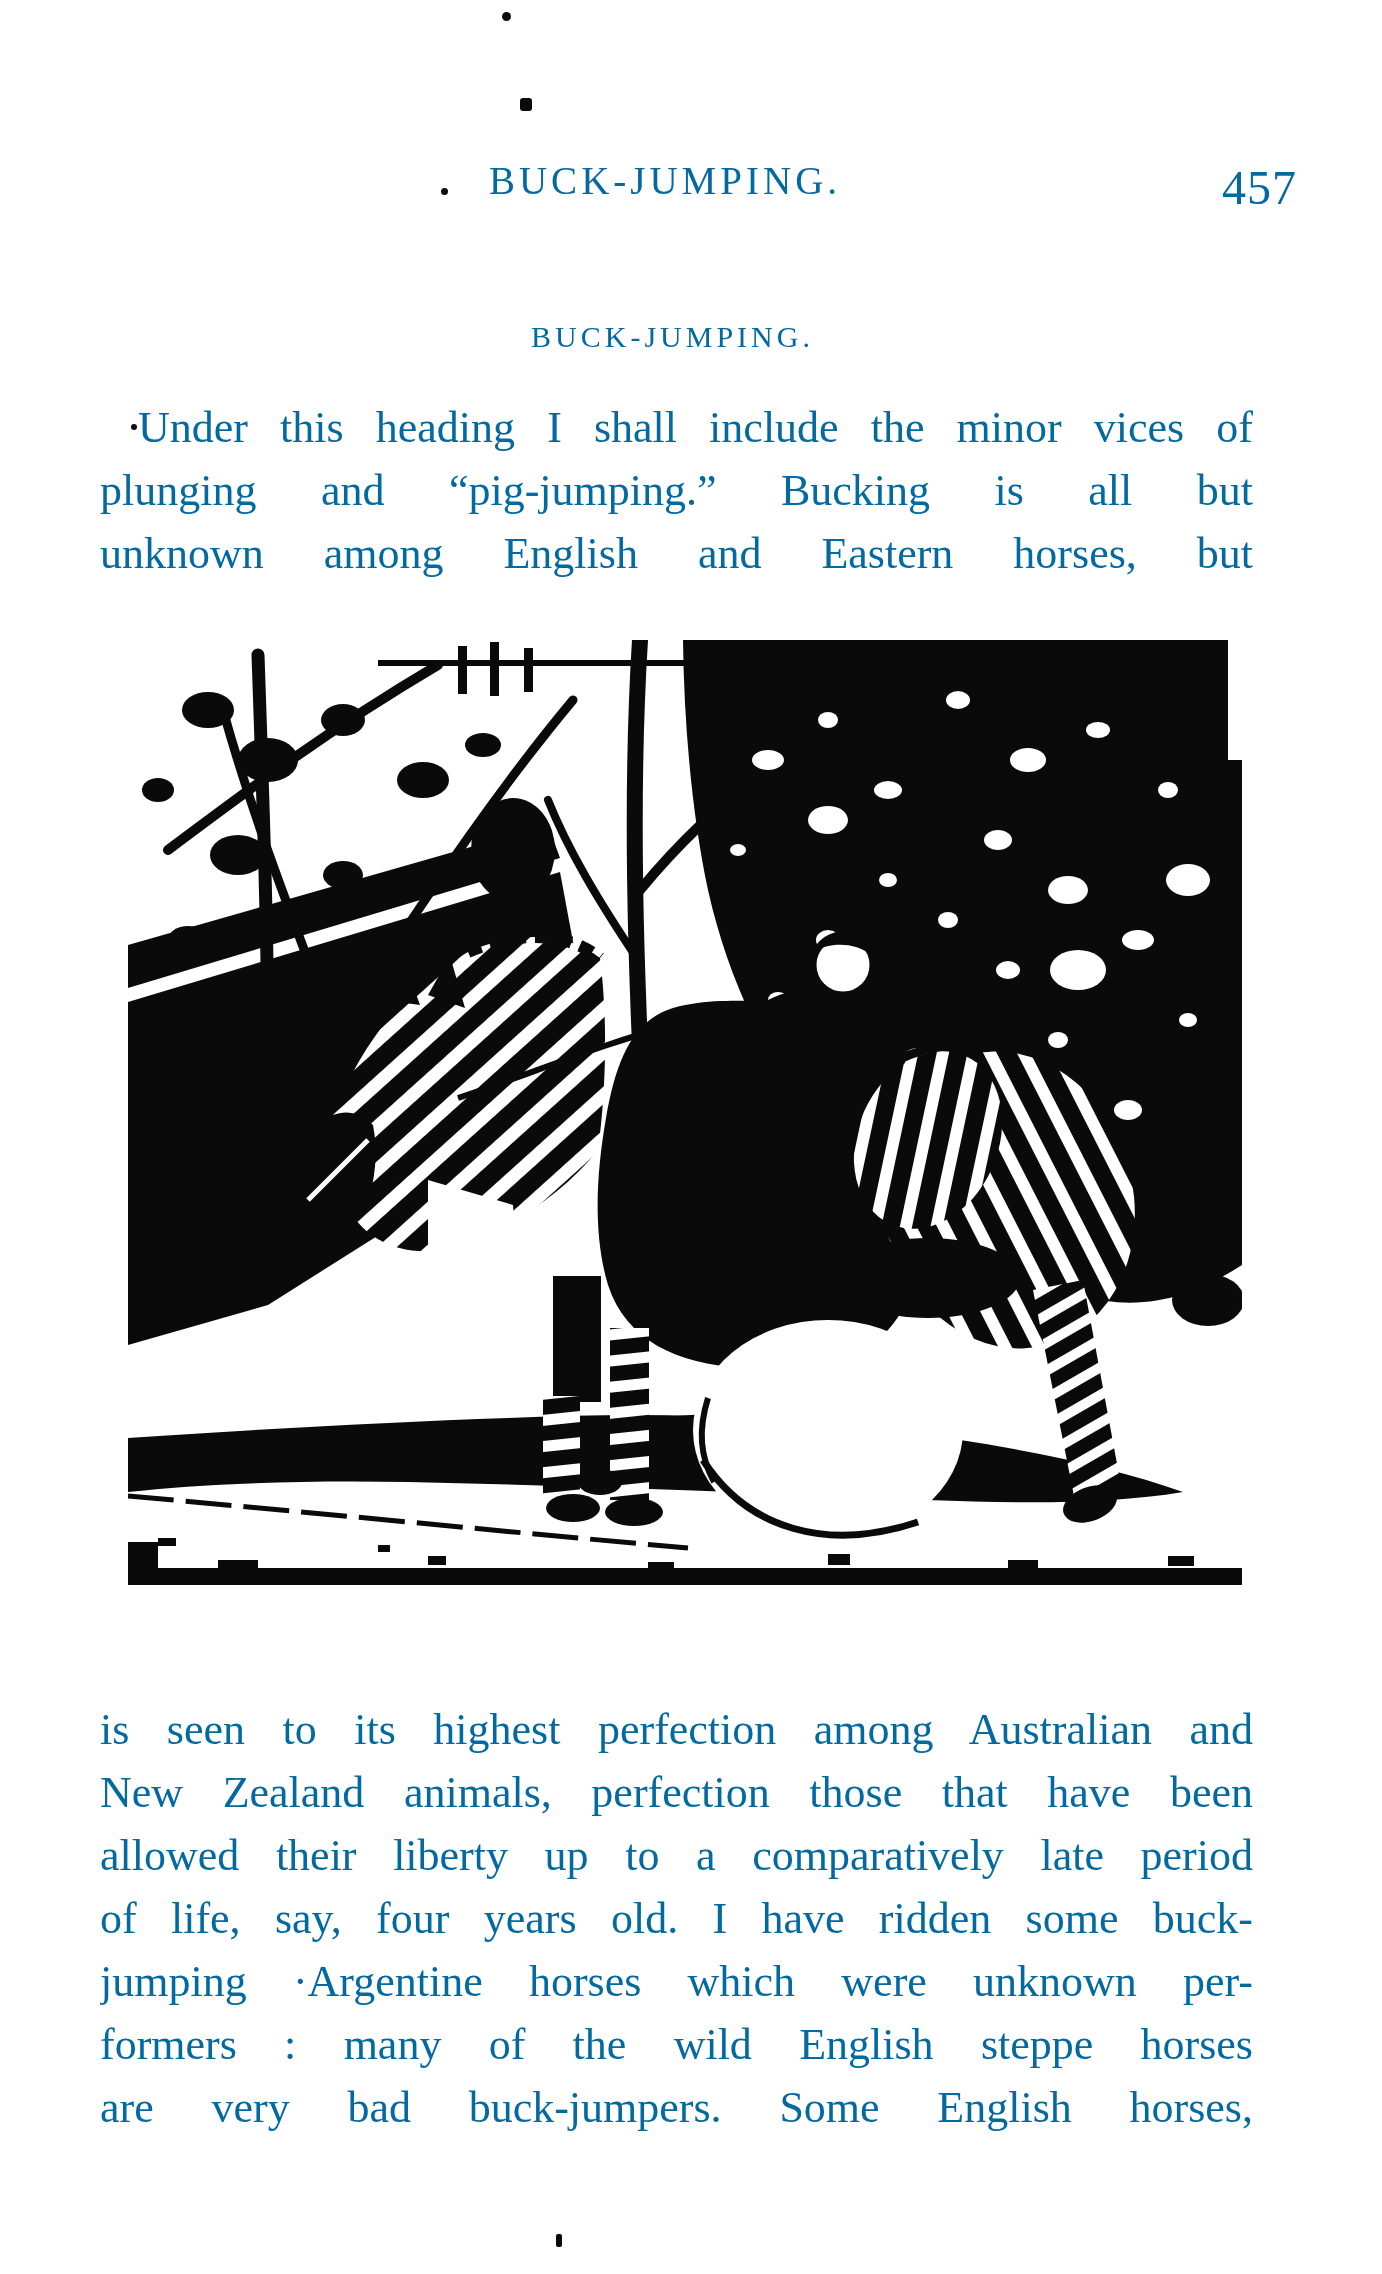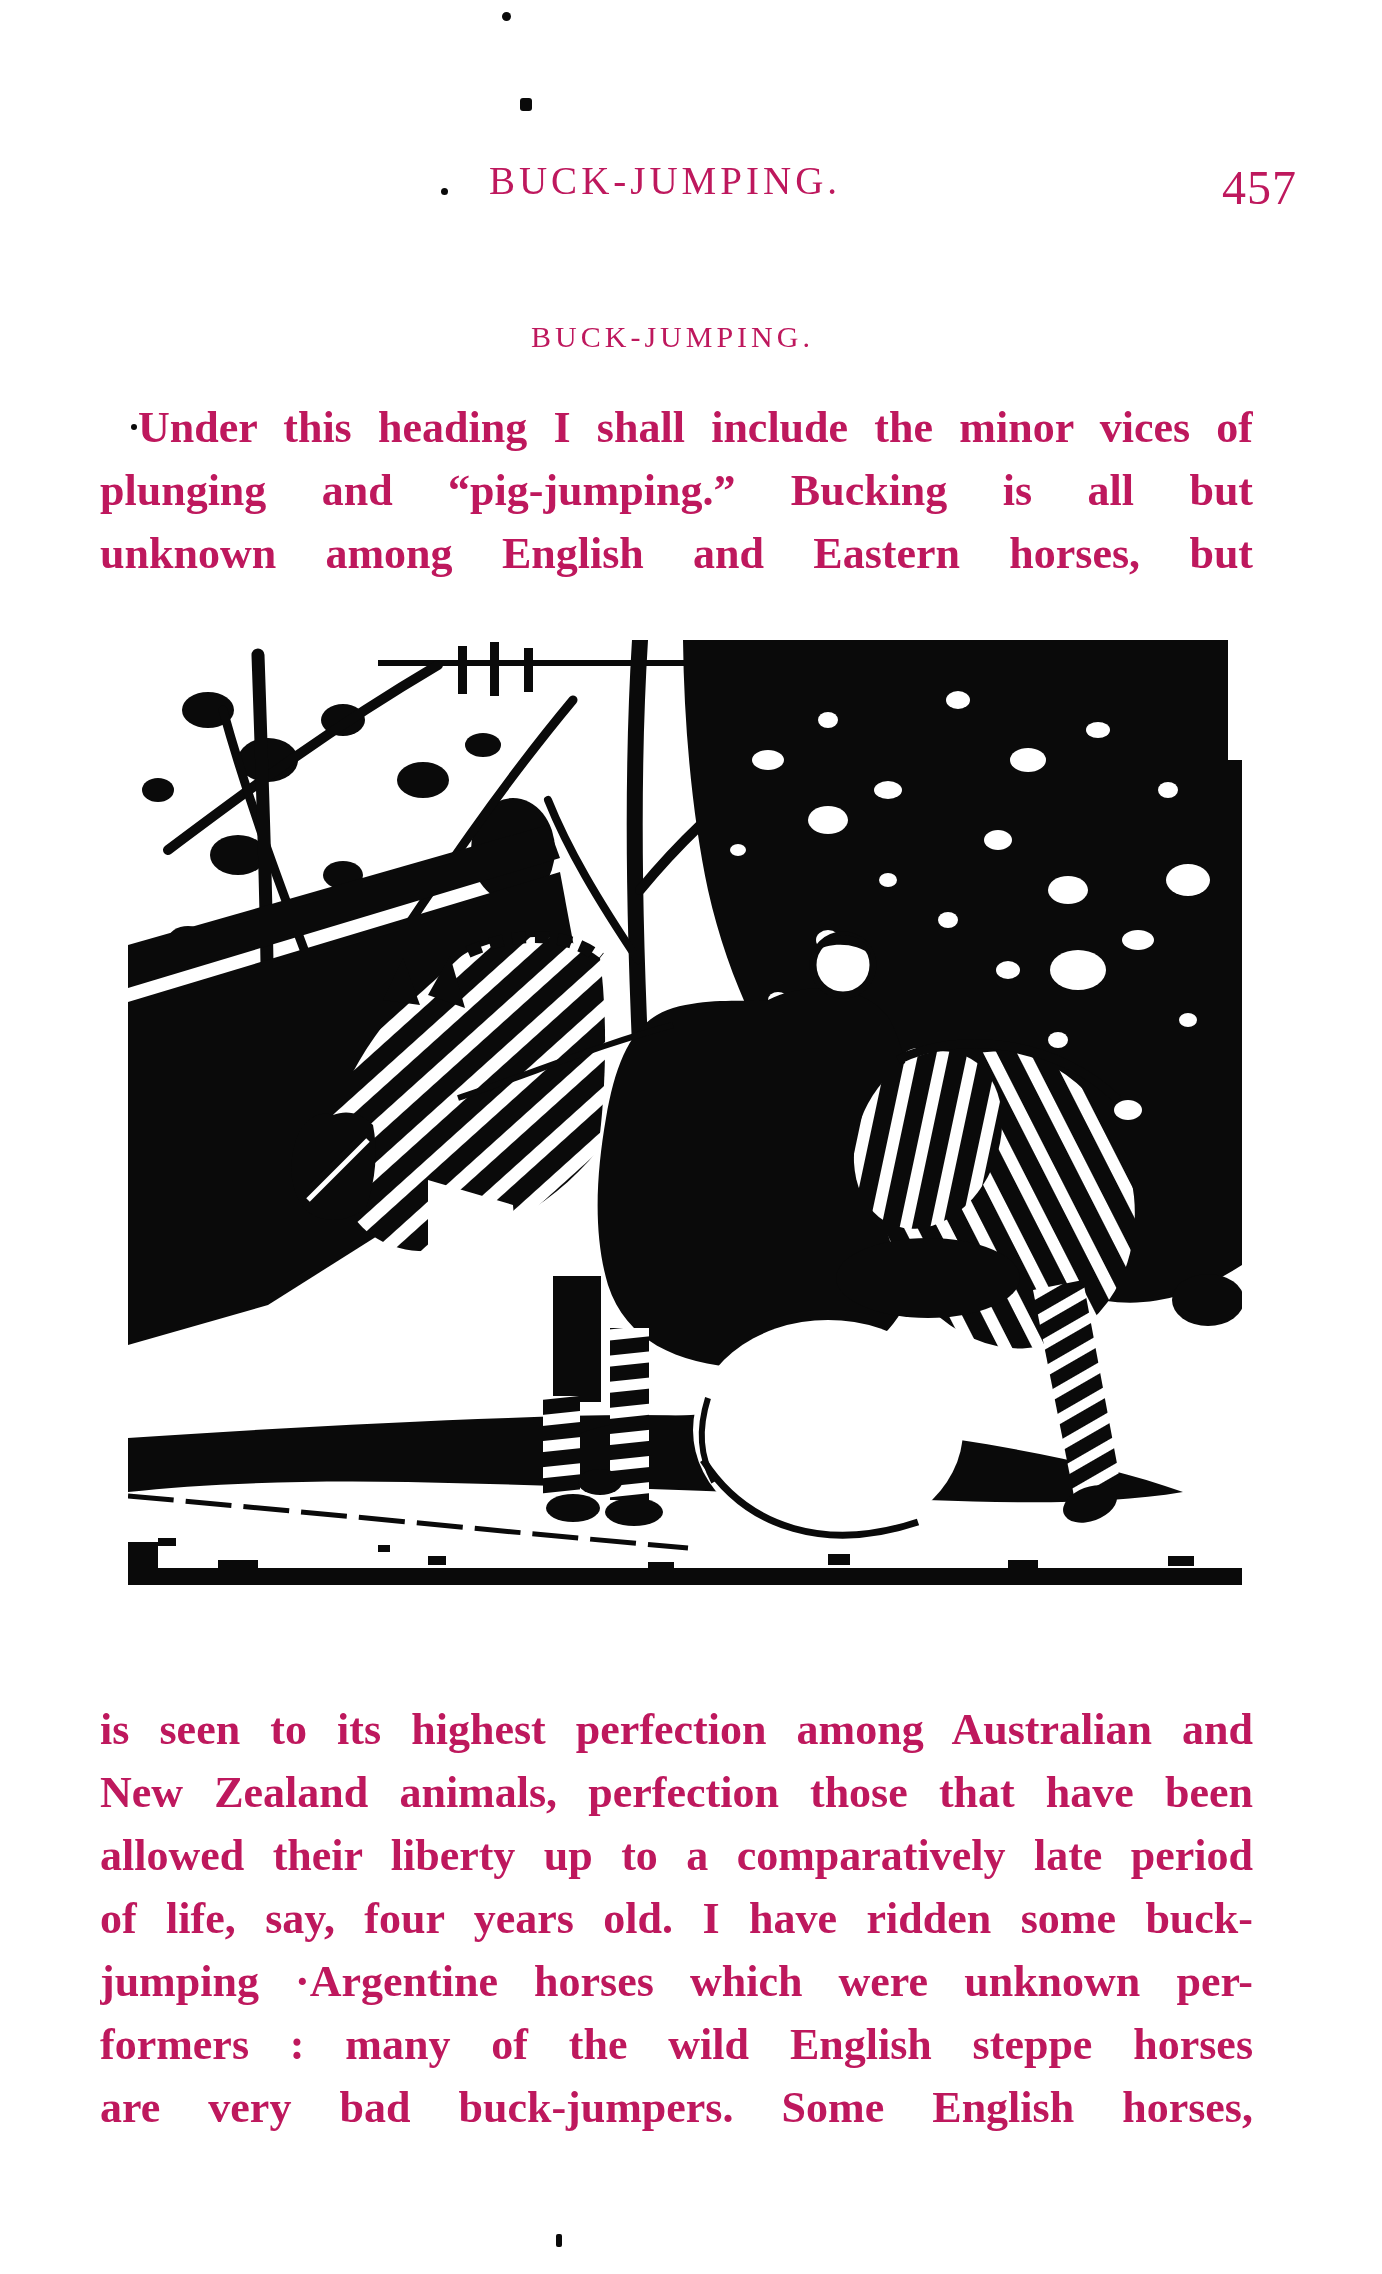--- a/index.html
+++ b/index.html
@@ -1,28 +1,28 @@
 <!DOCTYPE html>
 <html><head>
 <meta charset="utf-8">
 <style>
   html,body{margin:0;padding:0;background:#e8e8e8;}
   .page{
     position:relative;width:1382px;height:2274px;background:#ffffff;
-    font-family:"Liberation Serif","DejaVu Serif",serif;color:#be185d;
+    font-family:"Liberation Serif","DejaVu Serif",serif;color:#0369a1;
     overflow:hidden;margin:0 auto;
   }
   .speck{position:absolute;background:#0a0a0a;border-radius:50%;}
   .running-head{position:absolute;top:158px;left:0;width:1330px;text-align:center;
     font-size:39px;letter-spacing:4px;white-space:nowrap;}
   .page-number{position:absolute;top:160px;left:1222px;width:100px;font-size:48px;letter-spacing:1px;}
   .section-heading{position:absolute;top:320px;left:0;width:1345px;text-align:center;
     font-size:30px;letter-spacing:4px;}
   .para{position:absolute;left:100px;width:1153px;font-size:44px;line-height:63px;}
-  .para .line{height:63px;overflow:hidden;text-align:justify;text-align-last:justify;font-weight:bold;}
+  .para .line{height:63px;overflow:hidden;text-align:justify;text-align-last:justify;}
   .para .line::after{content:"";display:inline-block;width:100%;}
   .para-1{top:396px;}
   .para-1 .line:first-child{text-indent:38px;}
   .para-2{top:1698px;}
   .figure-wrap{position:absolute;left:128px;top:640px;width:1114px;height:948px;}
   .figure-wrap svg{display:block;width:100%;height:100%;}
   .caption{position:absolute;top:1608px;left:0;width:1345px;text-align:center;
     font-size:31px;letter-spacing:1px;word-spacing:7px;}
 </style>
 </head>

